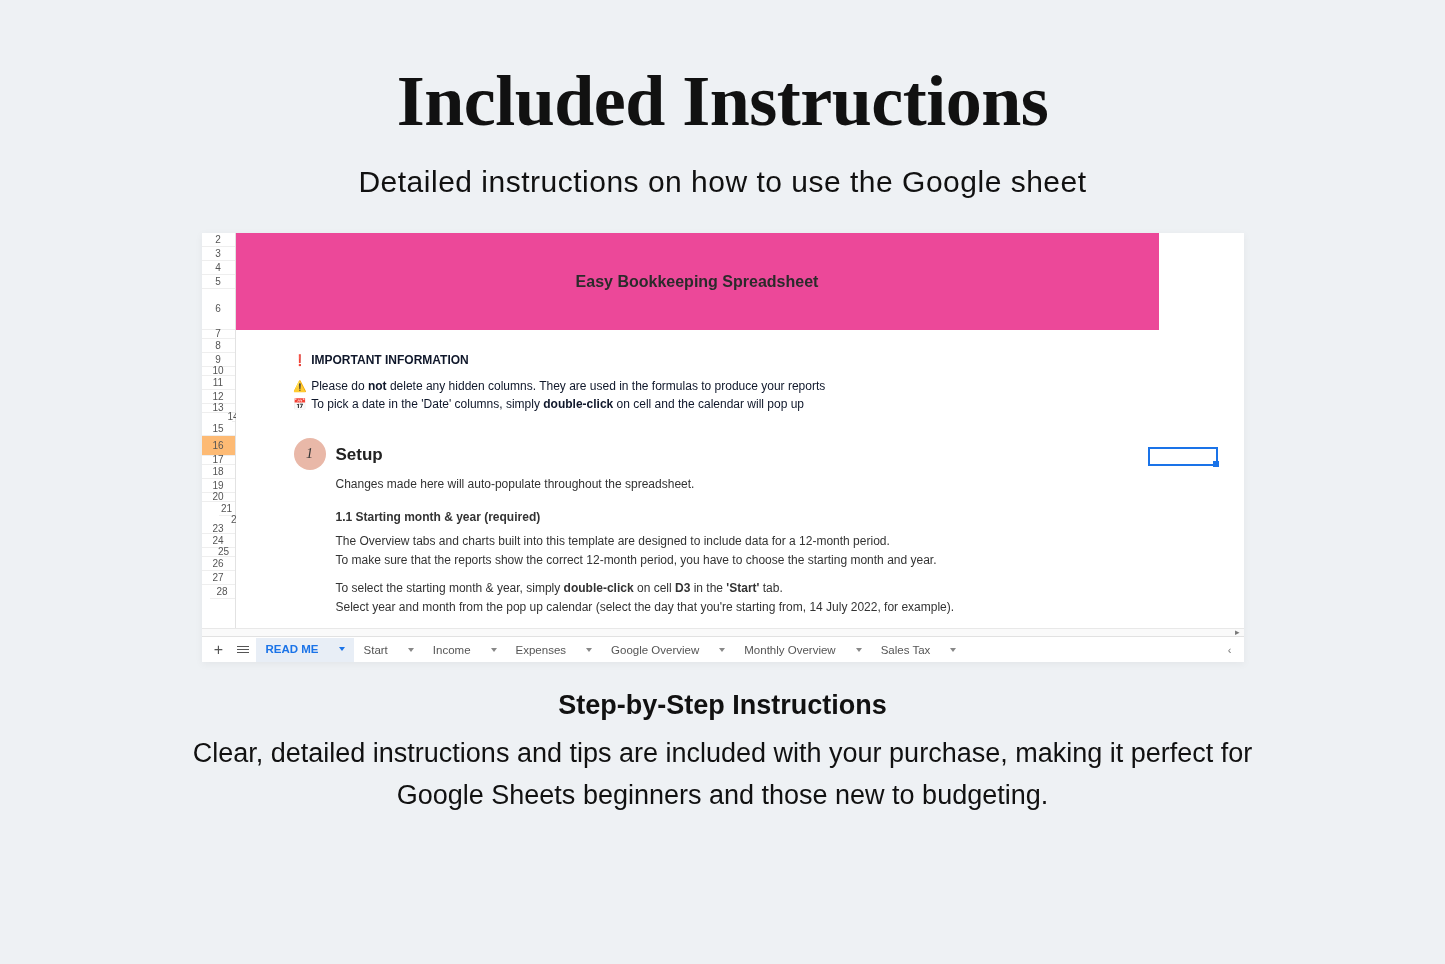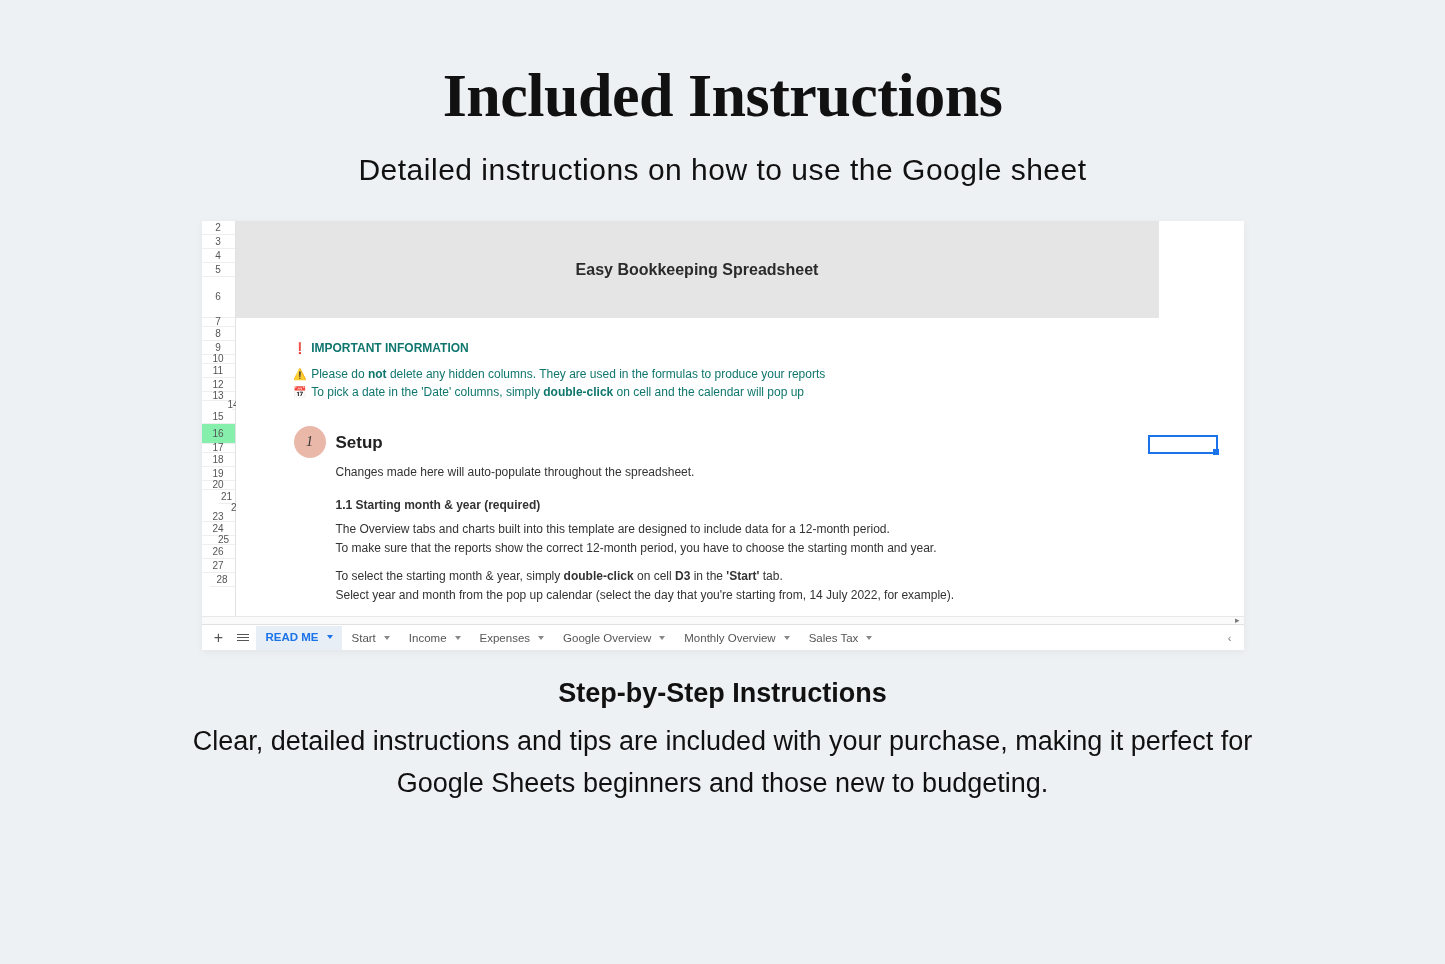--- a/index.html
+++ b/index.html
@@ -11,21 +11,21 @@
   }
   .page {
     width: 1445px;
     height: 964px;
     position: relative;
     padding: 60px 0 0 0;
   }
   .hero-title {
     font-family: Georgia, "Times New Roman", serif;
     font-weight: 700;
-    font-size: 62px;
+    font-size: 72px;
     text-align: center;
     letter-spacing: -0.5px;
   }
   .hero-sub {
     font-size: 30px;
     text-align: center;
     margin-top: 22px;
     font-weight: 400;
     letter-spacing: 0.5px;
   }
@@ -51,48 +51,48 @@
   .rn {
     font-size: 10px;
     color: #555;
     text-align: center;
     border-bottom: 1px solid #eee;
     line-height: 1;
     display: flex;
     align-items: center;
     justify-content: center;
   }
-  .rn.sel { background: #86efac; }
+  .rn.sel { background: #fdba74; }
   .content-col {
     flex: 1;
     position: relative;
     background: #fff;
   }
   .pink-banner {
     position: absolute;
     left: 0;
     top: 0;
     width: 923px;
     height: 97px;
-    background: #e5e5e5;
+    background: #ec4899;
     display: flex;
     align-items: center;
     justify-content: center;
   }
   .pink-banner-title {
     font-weight: 800;
     font-size: 16px;
     color: #2b2b2b;
   }
   .body-text {
     position: absolute;
     left: 58px;
     top: 118px;
     font-size: 12px;
-    color: #0f766e;
+    color: #0f172a;
     line-height: 1.5;
     width: 820px;
   }
   .body-text .row { margin: 0; }
   .body-text .imp {
     font-weight: 700;
   }
   .emoji { margin-right: 4px; font-size: 11px; }
   .step-circle {
     position: absolute;
@@ -189,21 +189,21 @@
     width: 12px;
   }
   .burger span { height: 1.2px; background: #555; display: block; }
   .sheet-tab {
     display: flex;
     align-items: center;
     padding: 0 8px 0 10px;
     height: 24px;
     font-size: 11.5px;
     color: #555;
-    gap: 6px;
+    gap: 18px;
     border-right: 1px solid transparent;
   }
   .sheet-tab.active {
     color: #1a73e8;
     font-weight: 600;
     background: #e8eef6;
     border-bottom: 2px solid transparent;
   }
   .sheet-tab .caret {
     width: 0; height: 0;

